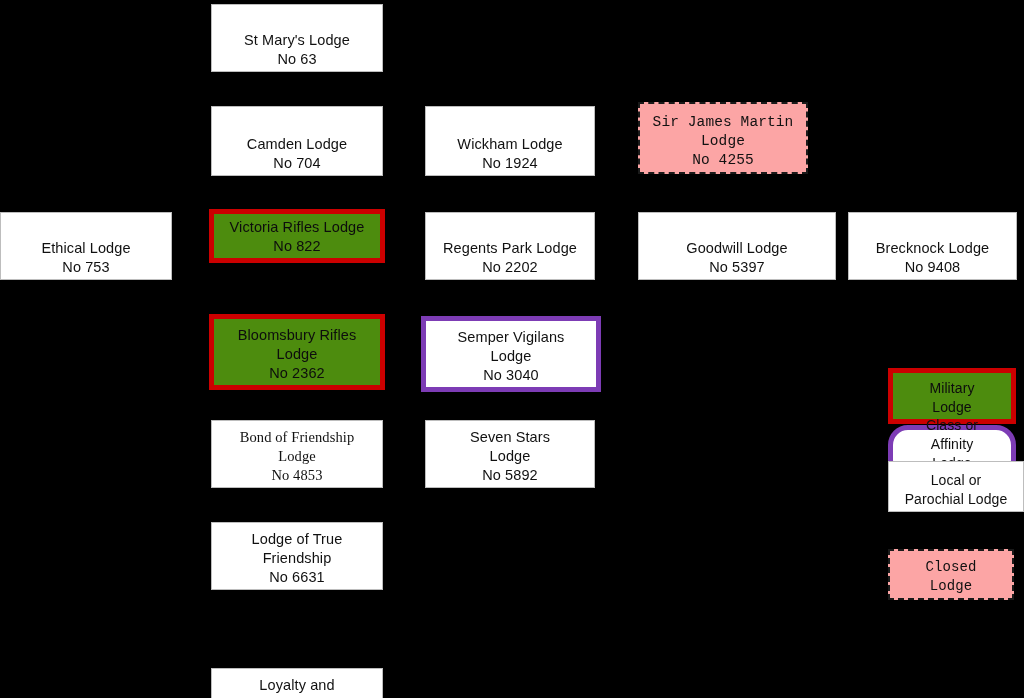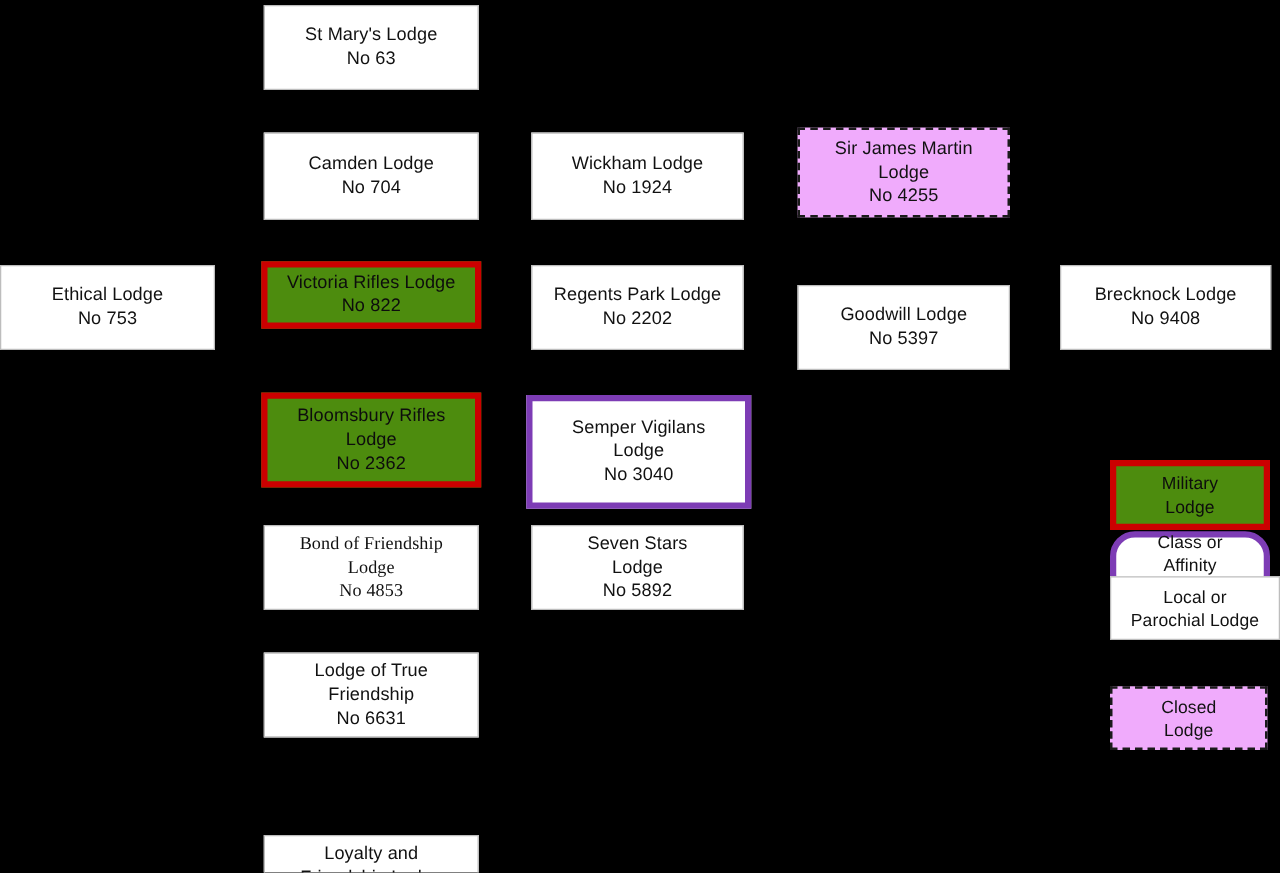--- a/index.html
+++ b/index.html
@@ -18,41 +18,42 @@
     position: absolute;
     left: 0; top: 0;
     width: 1024px;
     height: 698px;
     background: #000000;
   }
   .node {
     position: absolute;
     box-sizing: border-box;
     display: flex;
-    align-items: center;
+    align-items: flex-end;
     justify-content: center;
     text-align: center;
     color: #111111;
     font-size: 14.5px;
     line-height: 19px;
     letter-spacing: 0.1px;
     background: #ffffff;
     border: 1px solid #b8b8b8;
     padding: 2px 12px;
   }
   .node .nlabel { white-space: pre-line; }
 
   
   .v-plain {
     background: #ffffff;
     border: 1px solid #bdbdbd;
   }
   .v-dashed {
-    background: #f0abfc;
+    background: #fca5a5;
     border: 2px dashed #1a1a1a;
+    font-family: Liberation Mono, monospace;
   }
   .v-military {
     background: #4d8c0e;
     border: 5px solid #cc0000;
     color: #0d0d0d;
   }
   .v-affinity {
     background: #ffffff;
     border: 5px solid #7d3cb5;
     color: #111111;
@@ -89,34 +90,34 @@
 No 753</span>
     </div>
     <div class="node v-military" style="left: 209px; top: 209px; width: 176px; height: 54px;">
       <span class="nlabel">Victoria Rifles Lodge
 No 822</span>
     </div>
     <div class="node v-plain" style="left: 425px; top: 212px; width: 170px; height: 68px;">
       <span class="nlabel">Regents Park Lodge
 No 2202</span>
     </div>
-    <div class="node v-plain" style="left: 638px; top: 212px; width: 170px; height: 68px; margin-top: 16px;">
+    <div class="node v-plain" style="left: 638px; top: 212px; width: 198px; height: 68px;">
       <span class="nlabel">Goodwill Lodge
 No 5397</span>
     </div>
     <div class="node v-plain" style="left: 848px; top: 212px; width: 169px; height: 68px;">
       <span class="nlabel">Brecknock Lodge
 No 9408</span>
     </div>
     <div class="node v-military" style="left: 209px; top: 314px; width: 176px; height: 76px;">
       <span class="nlabel">Bloomsbury Rifles
 Lodge
 No 2362</span>
     </div>
-    <div class="node v-affinity" style="left: 421px; top: 316px; width: 180px; height: 91px;">
+    <div class="node v-affinity" style="left: 421px; top: 316px; width: 180px; height: 76px;">
       <span class="nlabel">Semper Vigilans
 Lodge
 No 3040</span>
     </div>
     <div class="node v-plain" style="left: 211px; top: 420px; width: 172px; height: 68px; font-family: Liberation Serif, serif;">
       <span class="nlabel">Bond of Friendship
 Lodge
 No 4853</span>
     </div>
     <div class="node v-plain" style="left: 425px; top: 420px; width: 170px; height: 68px;">

